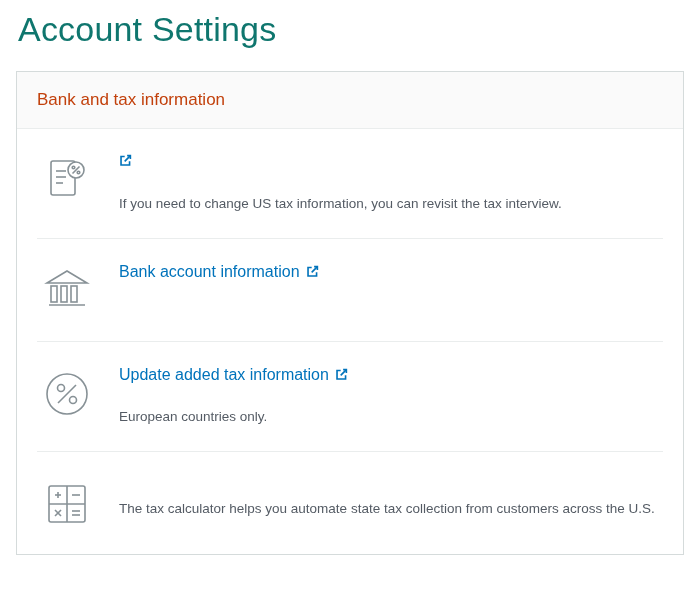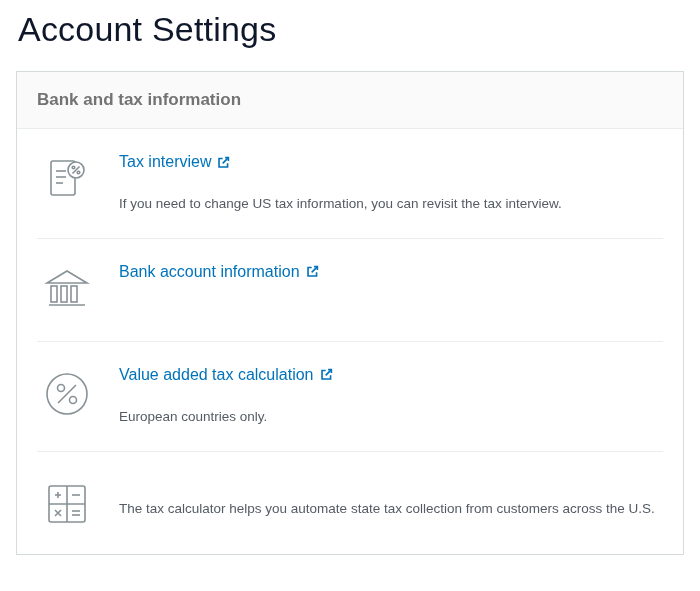--- a/index.html
+++ b/index.html
@@ -7,35 +7,35 @@
     font-family: "Amazon Ember", "Helvetica Neue", Arial, sans-serif;
     background: #ffffff;
     width: 700px;
     height: 591px;
     padding: 0 16px;
     color: #16191f;
   }
   h1.page-title {
     font-size: 34px;
     font-weight: 300;
-    color: #0f172a;
+    color: #0f766e;
     margin: 10px 0 22px 2px;
     letter-spacing: 0.2px;
   }
   .panel {
     border: 1px solid #d5dbdb;
     background: #ffffff;
   }
   .panel-header {
     background: #fafafa;
     border-bottom: 1px solid #eaeded;
     padding: 18px 20px 18px 20px;
     font-size: 17px;
-    font-weight: 700;
-    color: #737373;
+    font-weight: 400;
+    color: #c2410c;
   }
   .panel-body { padding: 0 20px; }
   .row {
     display: flex;
     align-items: flex-start;
     padding: 24px 0 24px 0;
     border-bottom: 1px solid #eaeded;
     gap: 22px;
   }
   .row:last-child { border-bottom: none; }
@@ -89,21 +89,20 @@
           <line x1="15" y1="22" x2="25" y2="22"></line>
           <line x1="15" y1="28" x2="22" y2="28"></line>
           <circle cx="35" cy="15" r="8" fill="#ffffff"></circle>
           <circle cx="32.5" cy="12.5" r="1.3" fill="none"></circle>
           <circle cx="37.5" cy="17.5" r="1.3" fill="none"></circle>
           <line x1="31.5" y1="18.5" x2="38.5" y2="11.5"></line>
         </svg>
       </div>
       <div class="content">
         <a class="link" href="#">
-          <span>Tax interview</span>
           <span class="ext-icon">
             <svg width="13" height="13" viewBox="0 0 16 16" fill="none" stroke="#0073bb" stroke-width="2">
               <path d="M13 9v4.5H2.5V3H7"></path>
               <path d="M10 2h4v4"></path>
               <path d="M14 2L7 9"></path>
             </svg>
           </span>
         </a>
         <div class="desc">If you need to change US tax information, you can revisit the tax interview.</div>
       </div>
@@ -137,21 +136,21 @@
       <div class="icon-wrap">
         <svg width="52" height="52" viewBox="0 0 52 52" fill="none" stroke="#879196" stroke-width="1.6">
           <circle cx="26" cy="26" r="20"></circle>
           <circle cx="20" cy="20" r="3.5"></circle>
           <circle cx="32" cy="32" r="3.5"></circle>
           <line x1="17" y1="35" x2="35" y2="17"></line>
         </svg>
       </div>
       <div class="content">
         <a class="link" href="#">
-          <span>Value added tax calculation</span>
+          <span>Update added tax information</span>
           <span class="ext-icon">
             <svg width="13" height="13" viewBox="0 0 16 16" fill="none" stroke="#0073bb" stroke-width="2">
               <path d="M13 9v4.5H2.5V3H7"></path>
               <path d="M10 2h4v4"></path>
               <path d="M14 2L7 9"></path>
             </svg>
           </span>
         </a>
         <div class="desc">European countries only.</div>
       </div>

